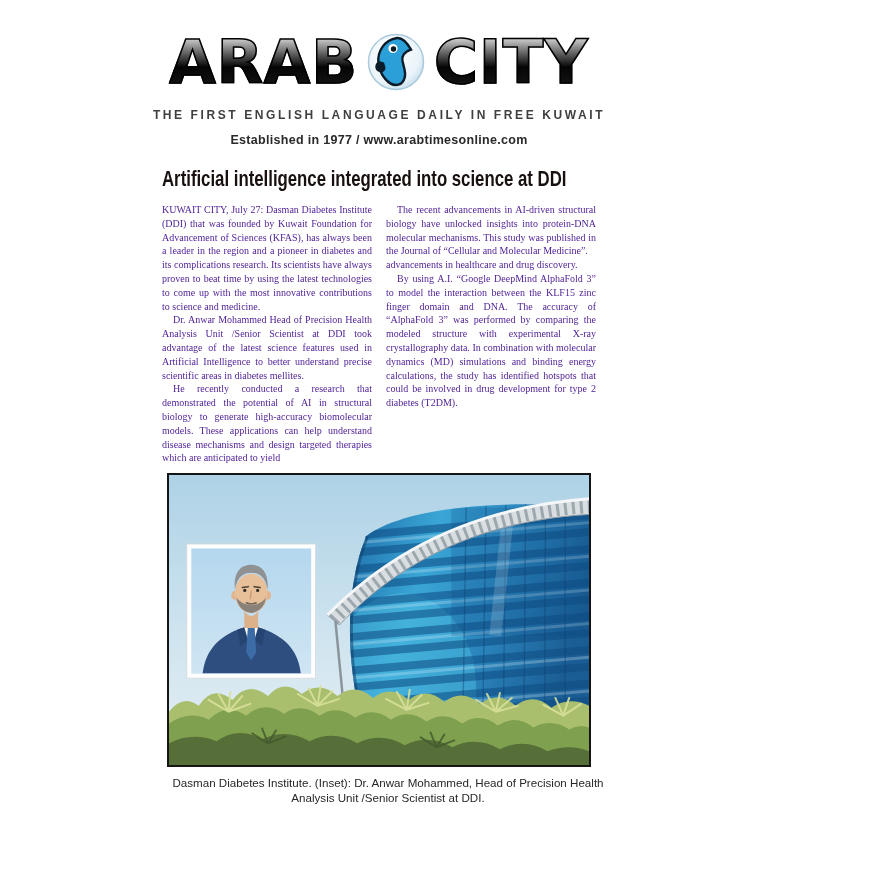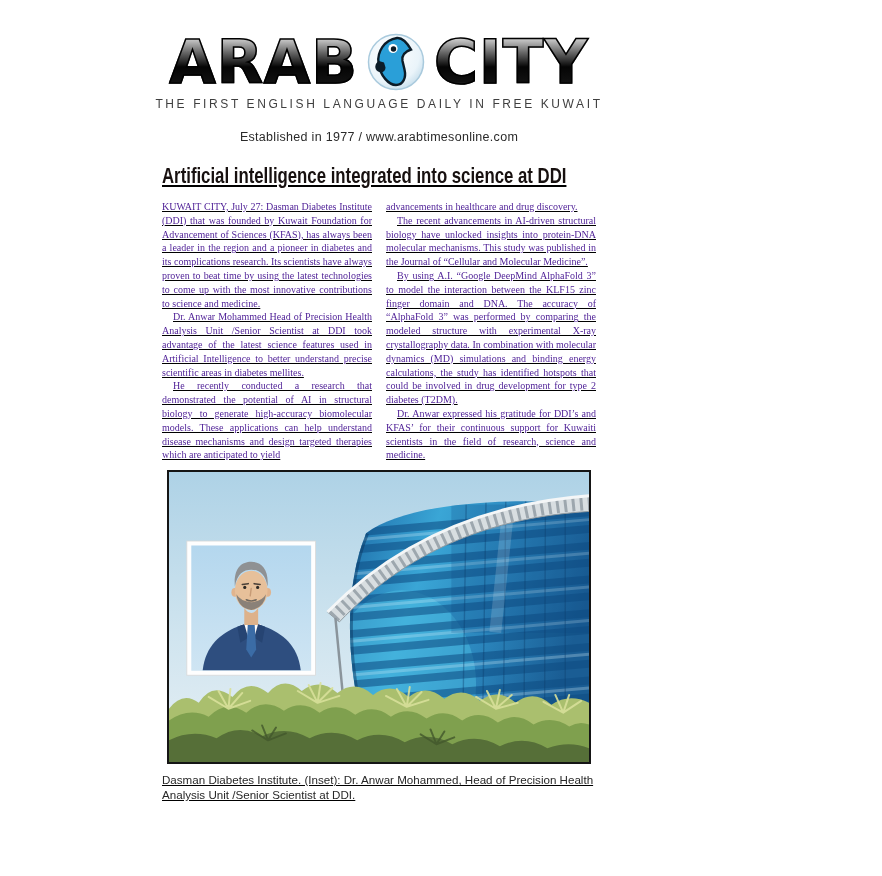--- a/index.html
+++ b/index.html
@@ -14,46 +14,46 @@
   .logo-row { display:flex; align-items:center; justify-content:center; gap:8px; height:64px; }
   .logo-word {
     font-family:"DejaVu Sans", sans-serif; font-weight:bold; font-size:60px; line-height:62px;
     letter-spacing:1px;
     background:linear-gradient(180deg,#ffffff 0%,#d8d8d8 10%,#6a6a6a 34%,#050505 58%,#111111 82%,#8a8a8a 100%);
     -webkit-background-clip:text; background-clip:text; color:transparent;
     -webkit-text-stroke:1.5px #000;
   }
   .falcon { width:60px; height:60px; display:block; }
   .tagline {
-    margin-top:3px; font-size:12px; letter-spacing:2.6px; color:#3f3f3f; font-weight:400;
+    margin-top:14px; font-size:12px; letter-spacing:2.6px; color:#3f3f3f; font-weight:700;
   }
   .established {
-    margin-top:19px; font-size:12.5px; font-weight:normal; color:#2a2a2a; letter-spacing:0.3px;text-align:center;
-  }
-  
-  .article { width:434px; margin:20px auto 0;text-decoration:underline; }
+    margin-top:11px; font-size:12.5px; font-weight:bold; color:#2a2a2a; letter-spacing:0.3px;text-align:center;
+  }
+  
+  .article { width:434px; margin:20px auto 0; }
   .headline {
     font-family:"Liberation Sans", sans-serif; font-weight:bold; font-size:21.5px;
     color:#17100f; white-space:nowrap;
     transform:scaleX(0.78); transform-origin:left center;
     margin-bottom:11px;
   }
   .columns { display:flex; gap:14px; }
   .col { width:210px; font-family:"Liberation Serif", serif; font-size:10px; line-height:13.8px;
          text-align:justify; color:#4c1d95; }
   .para { text-indent:11px; margin:0; }
   .para.no-indent { text-indent:0; }
   
   .photo {
     width:424px; height:294px; margin:8px auto 0; border:2px solid #151515; background:#cfe2ee;
   }
   .photo svg { display:block; width:100%; height:100%; }
   
   .caption {
-    width:452px; margin:8px auto 0; 
+    width:452px; margin:8px auto 0; text-align:center;
     font-size:11.6px; line-height:15px; color:#272727; font-weight:400;
   }
 </style>
 </head>
 <body>
 
 <div class="page">
 
   <header class="masthead">
     <div class="logo-row">
@@ -83,24 +83,23 @@
   <main class="article">
     <h1 class="headline">Artificial intelligence integrated into science at DDI</h1>
 
     <div class="columns">
       <div class="col">
         <p class="para no-indent">KUWAIT CITY, July 27: Dasman Diabetes Institute (DDI) that was founded by Kuwait Foundation for Advancement of Sciences (KFAS), has always been a leader in the region and a pioneer in diabetes and its complications research. Its scientists have always proven to beat time by using the latest technologies to come up with the most innovative contributions to science and medicine.</p>
         <p class="para">Dr. Anwar Mohammed Head of Precision Health Analysis Unit /Senior Scientist at DDI took advantage of the latest science features used in Artificial Intelligence to better understand precise scientific areas in diabetes mellites.</p>
         <p class="para">He recently conducted a research that demonstrated the potential of AI in structural biology to generate high-accuracy biomolecular models. These applications can help understand disease mechanisms and design targeted therapies which are anticipated to yield</p>
       </div>
       <div class="col">
+        <p class="para">The recent advancements in AI-driven structural biology have unlocked insights into protein-DNA molecular mechanisms. This study was published in the Journal of “Cellular and Molecular Medicine”.</p>
         <p class="para no-indent">advancements in healthcare and drug discovery.</p>
-        <p class="para">The recent advancements in AI-driven structural biology have unlocked insights into protein-DNA molecular mechanisms. This study was published in the Journal of “Cellular and Molecular Medicine”.</p>
         <p class="para">By using A.I. “Google DeepMind AlphaFold 3” to model the interaction between the KLF15 zinc finger domain and DNA. The accuracy of “AlphaFold 3” was performed by comparing the modeled structure with experimental X-ray crystallography data. In combination with molecular dynamics (MD) simulations and binding energy calculations, the study has identified hotspots that could be involved in drug development for type 2 diabetes (T2DM).</p>
-        <p class="para">Dr. Anwar expressed his gratitude for DDI’s and KFAS’ for their continuous support for Kuwaiti scientists in the field of research, science and medicine.</p>
       </div>
     </div>
 
     <figure class="photo">
       <svg viewBox="0 0 424 294" preserveAspectRatio="none">
         <defs>
           <linearGradient id="sky" x1="0" y1="0" x2="0" y2="1">
             <stop offset="0%" stop-color="#aed2e6"></stop>
             <stop offset="55%" stop-color="#cfe4ef"></stop>
             <stop offset="100%" stop-color="#e6eff4"></stop>

